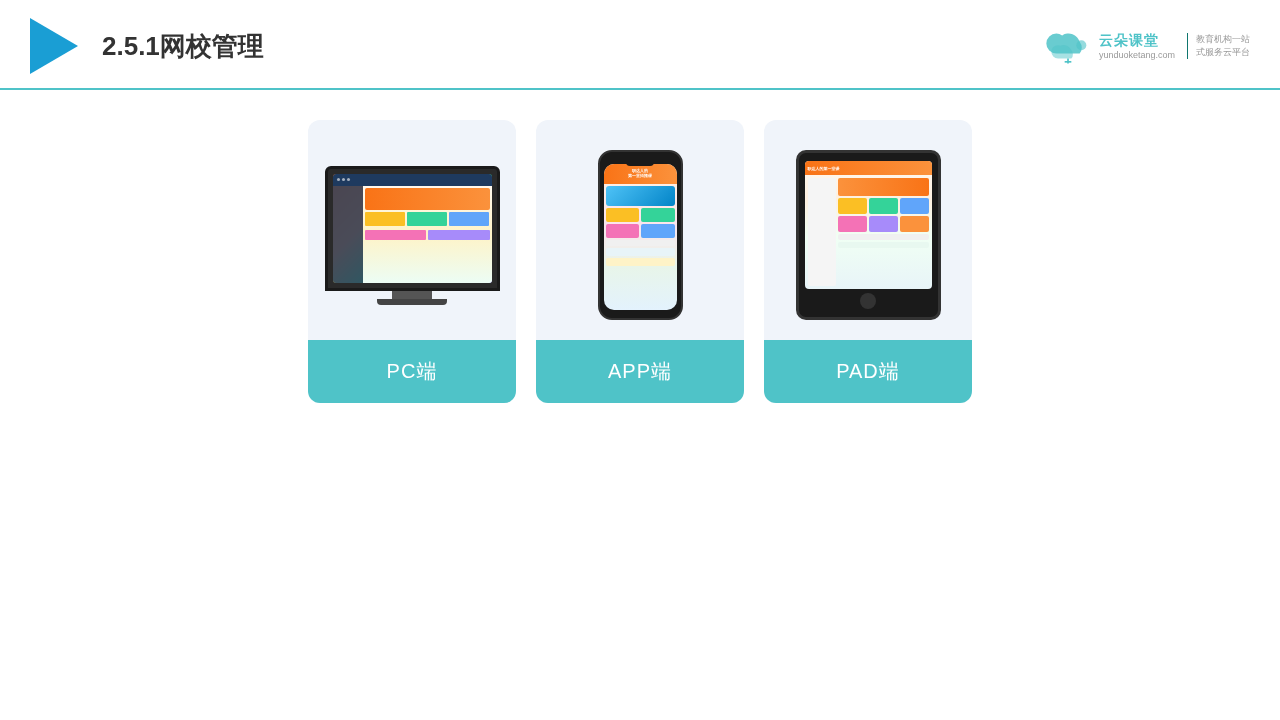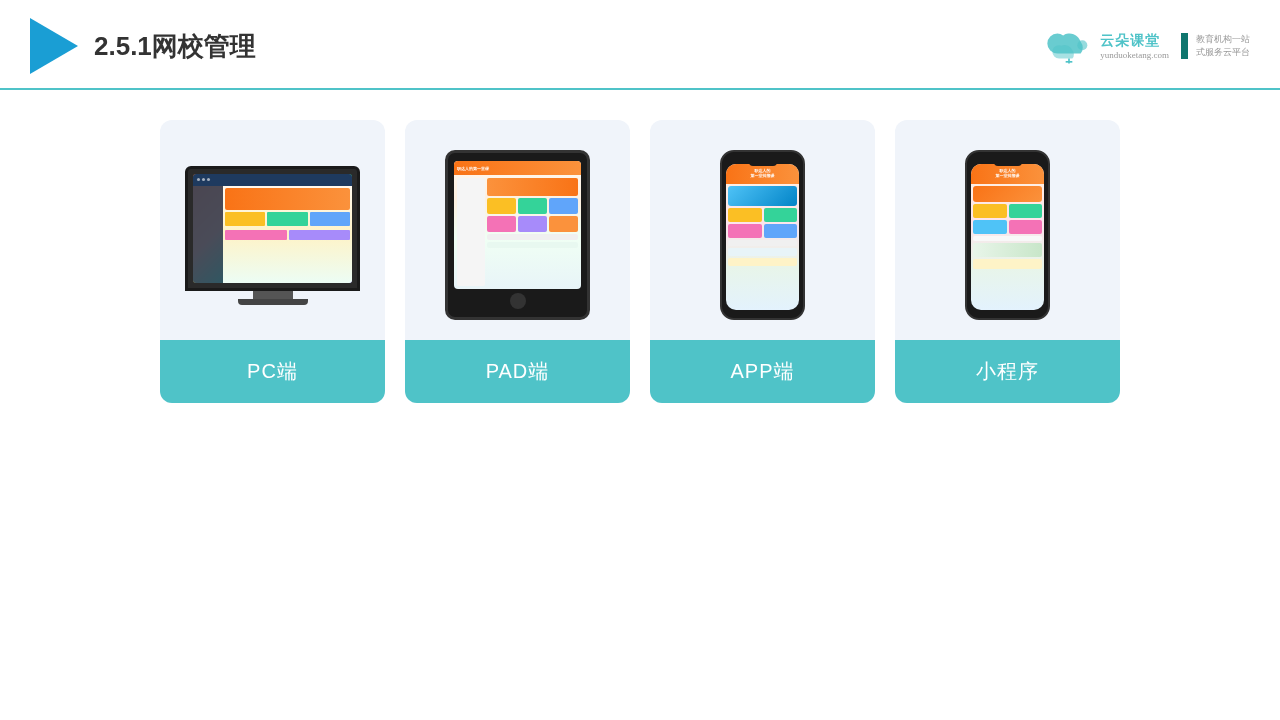--- a/index.html
+++ b/index.html
@@ -17,21 +17,21 @@
       display: flex;
       align-items: center;
       justify-content: space-between;
       padding: 18px 30px 14px 30px;
       border-bottom: 2px solid #4fc3c8;
     }
 
     .header-left {
       display: flex;
       align-items: center;
-      gap: 8px;
+      gap: 16px;
     }
 
     .logo-triangle {
       width: 0;
       height: 0;
       border-top: 28px solid transparent;
       border-bottom: 28px solid transparent;
       border-left: 48px solid #1a9ed4;
       margin-right: 8px;
     }
@@ -56,41 +56,40 @@
 
     .cloud-icon {
       width: 50px;
       height: 36px;
     }
 
     .brand-text {
       display: flex;
       flex-direction: column;
       align-items: flex-start;
-      font-family: Liberation Serif, serif;
     }
 
     .brand-name {
       font-size: 14px;
       font-weight: bold;
       color: #4fc3c8;
       letter-spacing: 1px;
     }
 
     .brand-url {
       font-size: 9px;
       color: #999;
     }
 
     .brand-tagline {
       font-size: 9px;
       color: #999;
       line-height: 1.4;
       text-align: right;
-      border-left: 7px solid #0f766e;
+      border-left: 1px solid #0f766e;
       padding-left: 8px;
       margin-left: 4px;
     }
 
     
     .main-content {
       padding: 30px 60px 20px 60px;
     }
 
     .description {
@@ -103,21 +102,21 @@
     
     .cards-container {
       display: flex;
       gap: 20px;
       justify-content: center;
     }
 
     .device-card {
       background: #f0f4fa;
       border-radius: 12px;
-      width: 225px;
+      width: 208px;
       display: flex;
       flex-direction: column;
       align-items: center;
       overflow: hidden;
       flex-shrink: 0;
     }
 
     .device-image-area {
       width: 100%;
       height: 220px;
@@ -469,20 +468,48 @@
           </div>
           <div class="pc-stand"></div>
           <div class="pc-base"></div>
         </div>
       </div>
       <div class="device-label-bar">PC端</div>
     </div>
 
     <div class="device-card">
       <div class="device-image-area">
+        <div class="phone-mockup">
+          <div class="phone-notch"></div>
+          <div class="phone-screen">
+            <div class="phone-screen-content">
+              <div class="phone-header-mock" style="background: linear-gradient(90deg, #f97316, #fb923c); height:20px;">
+                <div class="phone-header-text">职达人的<br>第一堂抖推课</div>
+              </div>
+              <div class="phone-body-mock">
+                <div class="phone-banner-mock" style="background: linear-gradient(135deg, #4fc3f7, #0284c7);"></div>
+                <div class="phone-grid-mock">
+                  <div class="phone-grid-cell" style="background:#fbbf24;"></div>
+                  <div class="phone-grid-cell" style="background:#34d399;"></div>
+                  <div class="phone-grid-cell" style="background:#f472b6;"></div>
+                  <div class="phone-grid-cell" style="background:#60a5fa;"></div>
+                </div>
+                <div class="phone-row-mock" style="background:#f0f0f0; height:6px;"></div>
+                <div class="phone-row-mock" style="background:#e8f4f8; height:8px;"></div>
+                <div class="phone-row-mock" style="background:#fef3c7; height:8px;"></div>
+              </div>
+            </div>
+          </div>
+        </div>
+      </div>
+      <div class="device-label-bar">APP端</div>
+    </div>
+
+    <div class="device-card">
+      <div class="device-image-area">
         <div class="tablet-mockup">
           <div class="tablet-screen">
             <div class="tablet-screen-content">
               <div class="tablet-topbar">
                 <span class="tablet-topbar-text">职达人的第一堂课</span>
               </div>
               <div class="tablet-body">
                 <div class="tablet-sidebar"></div>
                 <div class="tablet-main">
                   <div class="tablet-banner"></div>
@@ -499,71 +526,16 @@
                 </div>
               </div>
             </div>
           </div>
           <div class="tablet-home-button"></div>
         </div>
       </div>
       <div class="device-label-bar">PAD端</div>
     </div>
 
-    <div class="device-card">
-      <div class="device-image-area">
-        <div class="phone-mockup">
-          <div class="phone-notch"></div>
-          <div class="phone-screen">
-            <div class="phone-screen-content">
-              <div class="phone-header-mock" style="background: linear-gradient(90deg, #f97316, #fb923c); height:20px;">
-                <div class="phone-header-text">职达人的<br>第一堂抖推课</div>
-              </div>
-              <div class="phone-body-mock">
-                <div class="phone-banner-mock" style="background: linear-gradient(135deg, #4fc3f7, #0284c7);"></div>
-                <div class="phone-grid-mock">
-                  <div class="phone-grid-cell" style="background:#fbbf24;"></div>
-                  <div class="phone-grid-cell" style="background:#34d399;"></div>
-                  <div class="phone-grid-cell" style="background:#f472b6;"></div>
-                  <div class="phone-grid-cell" style="background:#60a5fa;"></div>
-                </div>
-                <div class="phone-row-mock" style="background:#f0f0f0; height:6px;"></div>
-                <div class="phone-row-mock" style="background:#e8f4f8; height:8px;"></div>
-                <div class="phone-row-mock" style="background:#fef3c7; height:8px;"></div>
-              </div>
-            </div>
-          </div>
-        </div>
-      </div>
-      <div class="device-label-bar">APP端</div>
-    </div>
-
-    <div class="device-card">
-      <div class="device-image-area">
-        <div class="phone-mockup">
-          <div class="phone-notch"></div>
-          <div class="phone-screen">
-            <div class="phone-screen-content">
-              <div class="phone-header-mock" style="background: linear-gradient(90deg, #f97316, #fb923c); height:20px;">
-                <div class="phone-header-text">职达人的<br>第一堂抖推课</div>
-              </div>
-              <div class="phone-body-mock">
-                <div class="phone-banner-mock" style="background: linear-gradient(135deg, #f97316, #fb923c); height:16px;"></div>
-                <div class="phone-grid-mock">
-                  <div class="phone-grid-cell" style="background:#fbbf24;"></div>
-                  <div class="phone-grid-cell" style="background:#34d399;"></div>
-                  <div class="phone-grid-cell" style="background:#4fc3f7;"></div>
-                  <div class="phone-grid-cell" style="background:#f472b6;"></div>
-                </div>
-                <div class="phone-row-mock" style="height:5px; background:#f8f8f8;"></div>
-                <div style="height:14px; border-radius:2px; background: linear-gradient(90deg, #e8f5e9, #c8e6c9);"></div>
-                <div style="height:10px; border-radius:2px; background: #fef3c7;"></div>
-              </div>
-            </div>
-          </div>
-        </div>
-      </div>
-      <div class="device-label-bar">小程序</div>
-    </div>
 
 
   </div>
 </div>
 
 </body></html>

